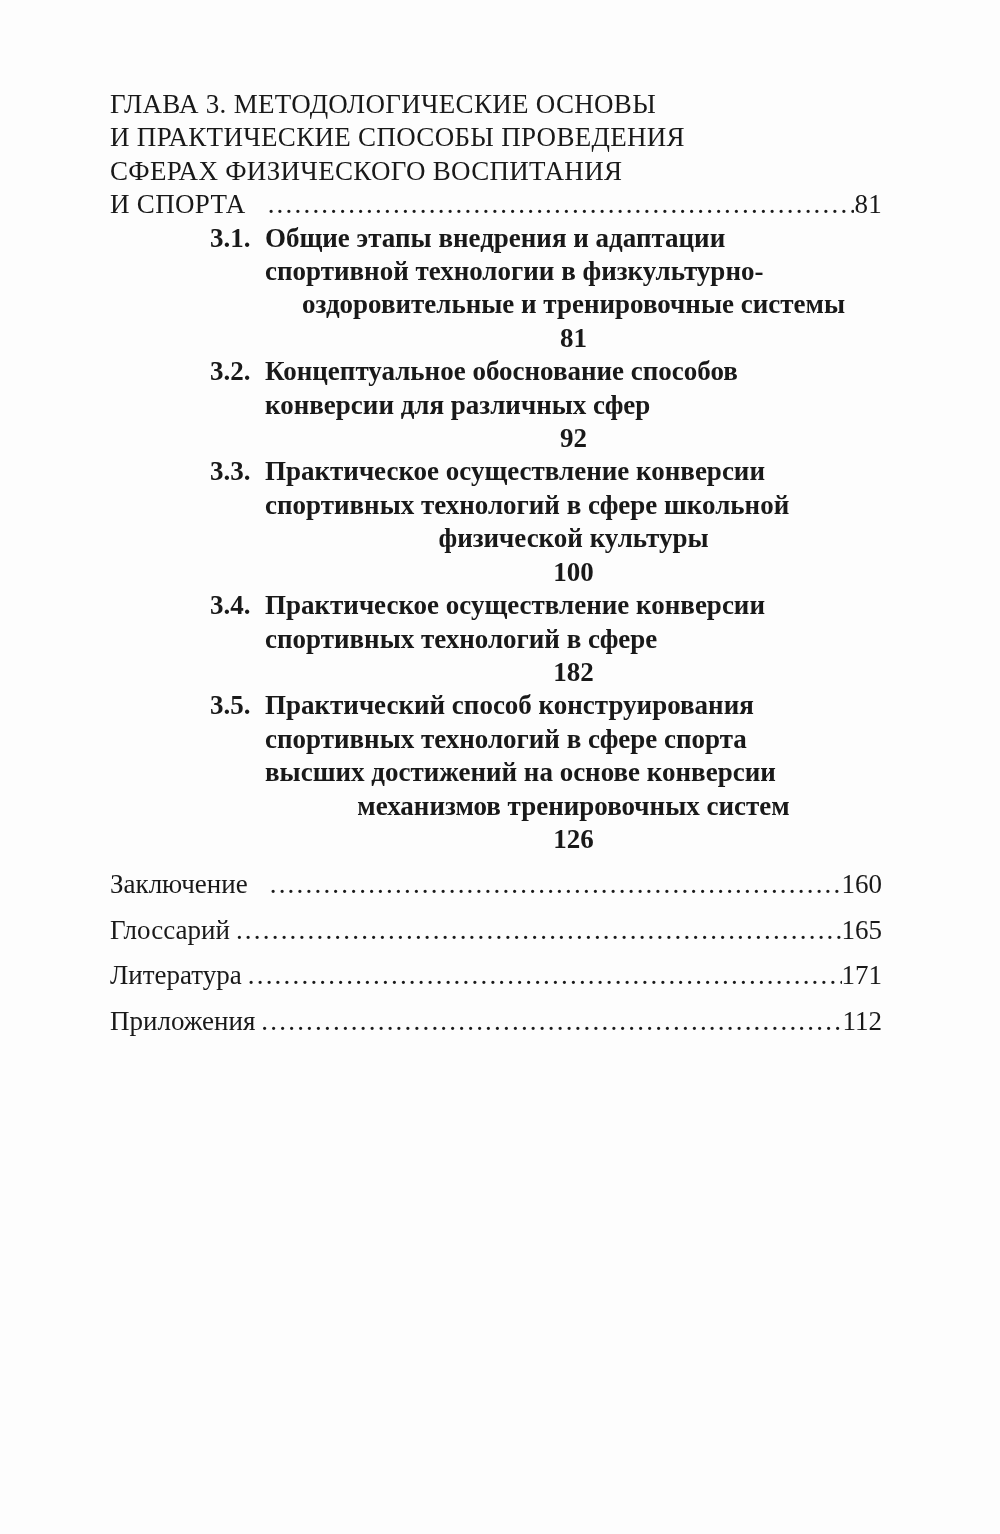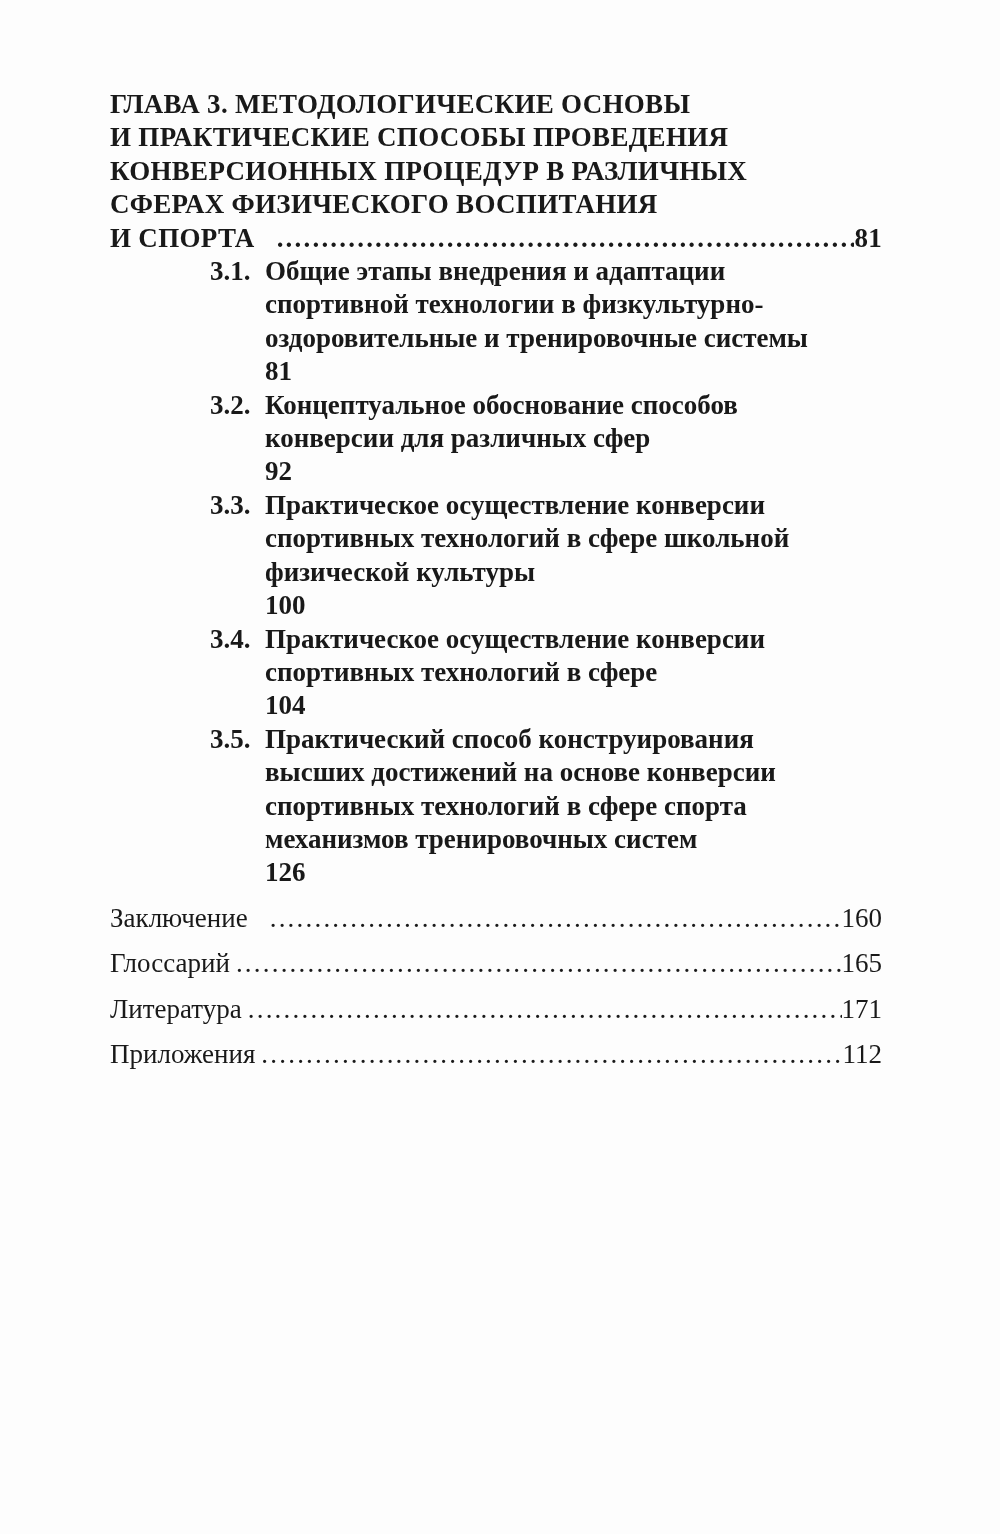--- a/index.html
+++ b/index.html
@@ -17,26 +17,25 @@
     font-family: "Liberation Serif", "DejaVu Serif", serif;
     font-size: 27px;
     line-height: 33.4px;
     color: #191919;
     overflow: hidden;
   }
   
   .chapter .h-line {
     white-space: nowrap;
     letter-spacing: 0.3px;
-    font-weight: bold;
   }
   
   .leader {
     display: flex;
-    align-items: flex-start;
+    align-items: center;
   }
   .leader .lbl {
     flex: 0 0 auto;
     white-space: nowrap;
   }
   .leader .lbl.sp-wide { margin-right: 16px; }
   .dots {
     flex: 1 1 0;
     min-width: 0;
     overflow: hidden;
@@ -61,21 +60,20 @@
   .backmatter .bm-row { margin-top: 12px; }
 </style>
 </head>
 <body>
 
 <div class="page">
 
   <div class="chapter">
     <div class="h-line">ГЛАВА 3. МЕТОДОЛОГИЧЕСКИЕ ОСНОВЫ</div>
     <div class="h-line">И ПРАКТИЧЕСКИЕ СПОСОБЫ ПРОВЕДЕНИЯ</div>
-    <div class="h-line">КОНВЕРСИОННЫХ ПРОЦЕДУР В РАЗЛИЧНЫХ</div>
     <div class="h-line">СФЕРАХ ФИЗИЧЕСКОГО ВОСПИТАНИЯ</div>
     <div class="h-line leader">
       <span class="lbl sp-wide">И СПОРТА</span>
       <span class="dots">............................................................................................................................................................................................................................</span>
       <span class="pg">81</span>
     </div>
   </div>
 
   <div id="sections">
       <div class="section">
@@ -102,27 +100,27 @@
           <span class="lbl">физической культуры</span>
           <span class="dots">............................................................................................................................................................................................................................</span>
           <span class="pg">100</span>
         </div>
       </div>
       <div class="section">
         <div class="line first"><span class="num">3.4.</span><span>Практическое осуществление конверсии</span></div>
         <div class="line cont">спортивных технологий в сфере</div>
         <div class="line cont leader">
           <span class="dots">............................................................................................................................................................................................................................</span>
-          <span class="pg">104</span>
+          <span class="pg">182</span>
         </div>
       </div>
       <div class="section">
         <div class="line first"><span class="num">3.5.</span><span>Практический способ конструирования</span></div>
+        <div class="line cont">спортивных технологий в сфере спорта</div>
         <div class="line cont">высших достижений на основе конверсии</div>
-        <div class="line cont">спортивных технологий в сфере спорта</div>
         <div class="line cont leader">
           <span class="lbl">механизмов тренировочных систем</span>
           <span class="dots">............................................................................................................................................................................................................................</span>
           <span class="pg">126</span>
         </div>
       </div>
     </div>
 
   <div class="backmatter">
     <div class="bm-row leader">

